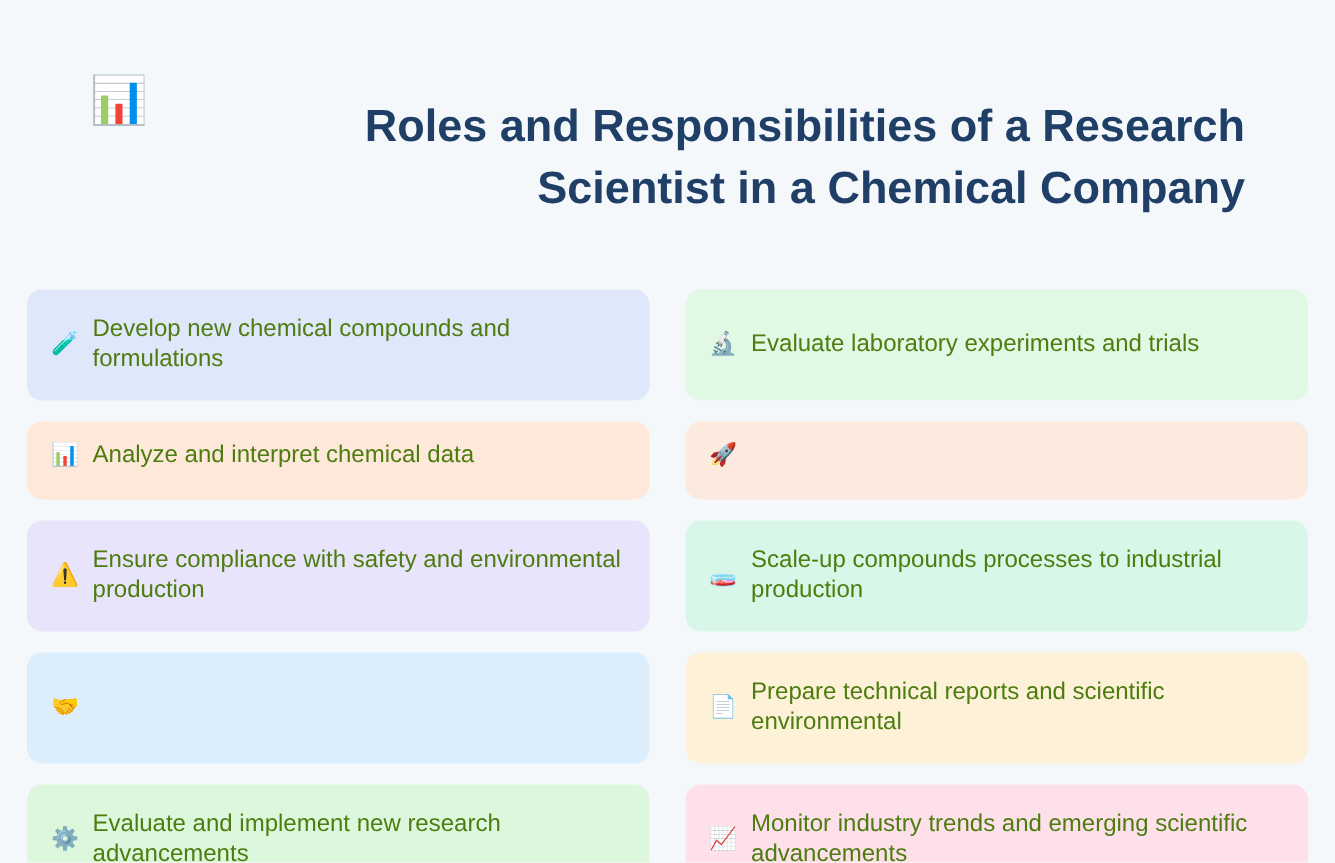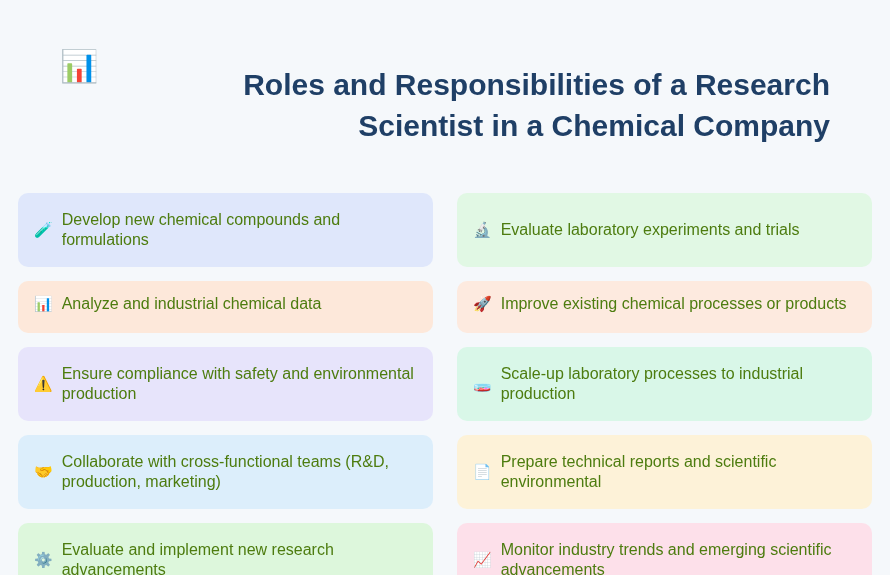--- a/index.html
+++ b/index.html
@@ -90,48 +90,46 @@
 
   <div class="grid">
 
     <div class="col">
       <div class="card tall" style="background:#dfe7fb">
         <span class="card-icon">🧪</span>
         <span class="card-text">Develop new chemical compounds and formulations</span>
       </div>
       <div class="card" style="background:#fde8da">
         <span class="card-icon">📊</span>
-        <span class="card-text">Analyze and industrial chemical data</span>
+        <span class="card-text">Analyze and interpret chemical data</span>
       </div>
       <div class="card tall" style="background:#e7e4fb">
         <span class="card-icon">⚠️</span>
         <span class="card-text">Ensure compliance with safety and environmental production</span>
       </div>
       <div class="card tall" style="background:#dceefb">
         <span class="card-icon">🤝</span>
-        <span class="card-text">Collaborate with cross-functional teams (R&amp;D, production, marketing)</span>
       </div>
       <div class="card tall" style="background:#ddf7dc">
         <span class="card-icon">⚙️</span>
         <span class="card-text">Evaluate and implement new research advancements</span>
       </div>
     </div>
 
     <div class="col">
       <div class="card tall" style="background:#e1f8e4">
         <span class="card-icon">🔬</span>
         <span class="card-text">Evaluate laboratory experiments and trials</span>
       </div>
       <div class="card" style="background:#fdeadf">
         <span class="card-icon">🚀</span>
-        <span class="card-text">Improve existing chemical processes or products</span>
       </div>
       <div class="card tall" style="background:#d9f7e8">
         <span class="card-icon">🧫</span>
-        <span class="card-text">Scale-up laboratory processes to industrial production</span>
+        <span class="card-text">Scale-up compounds processes to industrial production</span>
       </div>
       <div class="card tall" style="background:#fdf2d8">
         <span class="card-icon">📄</span>
         <span class="card-text">Prepare technical reports and scientific environmental</span>
       </div>
       <div class="card tall" style="background:#fde0ea">
         <span class="card-icon">📈</span>
         <span class="card-text">Monitor industry trends and emerging scientific advancements</span>
       </div>
     </div>

